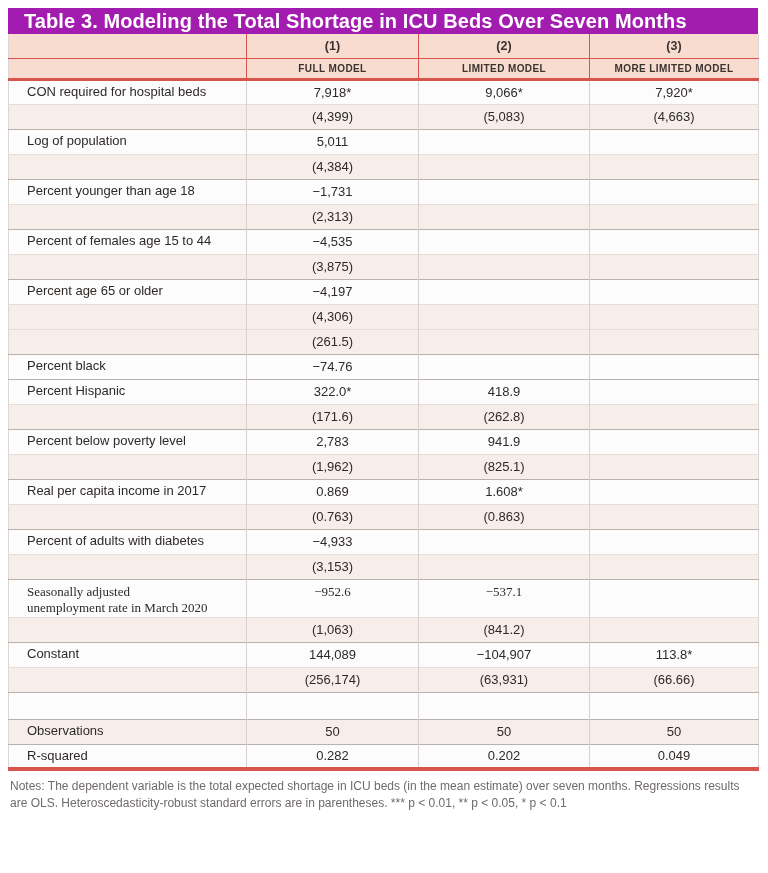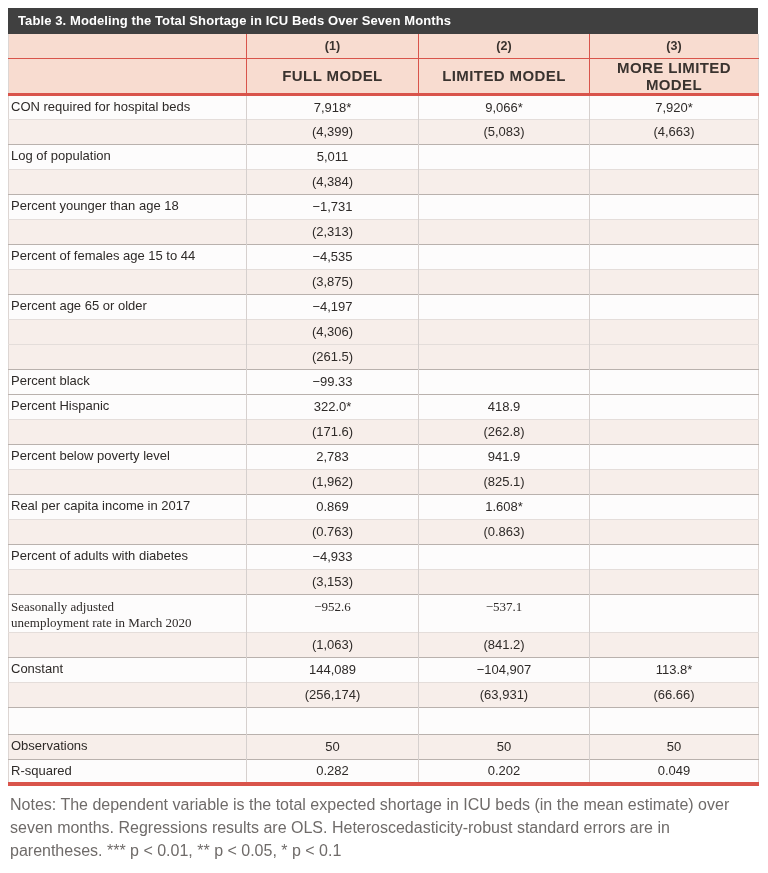--- a/index.html
+++ b/index.html
@@ -6,27 +6,27 @@
   html, body {
     margin: 0; padding: 0;
     background: #ffffff;
     width: 768px;
     font-family: "Liberation Sans", sans-serif;
   }
   .page { padding: 8px 10px 0 8px; width: 768px; }
 
   .title-bar {
     width: 750px;
-    background: #404040;
+    background: #a21caf;
     color: #ffffff;
     font-weight: bold;
-    font-size: 13px;
+    font-size: 20px;
     height: 26px;
     line-height: 26px;
-    padding-left: 10px;
+    padding-left: 16px;
     letter-spacing: 0.1px;
   }
 
   table.results {
     width: 750px;
     border-collapse: collapse;
     table-layout: fixed;
     border-left: 1px solid #ddd6d3;
     border-right: 1px solid #ddd6d3;
     border-bottom: 4px solid #d9544b;
@@ -43,59 +43,59 @@
     text-align: center;
     padding: 0;
   }
   tr.head-num th {
     height: 24px;
     font-size: 12.5px;
     border-bottom: 1px solid #d9544b;
   }
   tr.head-model th {
     height: 21px;
-    font-size: 15px;
+    font-size: 10px;
     letter-spacing: 0.4px;
     border-bottom: 3px solid #d9544b;
   }
   tr.head-num th + th, tr.head-model th + th {
     border-left: 1px solid #d9544b;
   }
 
   tbody td {
     height: 25px;
     font-size: 13px;
     color: #2e2a28;
     padding: 0;
     vertical-align: middle;
   }
   tbody td.lbl {
     text-align: left;
-    padding-left: 2px;
+    padding-left: 18px;
     white-space: pre-line;
     line-height: 1.25;
   }
   tbody td.val { text-align: center; }
   tbody td + td { border-left: 1px solid #d6d0ce; }
 
   tr.white td { background: #fdfcfc; }
   tr.pink td { background: #f7eeea; }
 
   tr.coef td, tr.spacer td, tr.stat td { border-top: 1px solid #b9b1ad; }
   tr.se td { border-top: 1px solid #e4ddda; margin-top: 16px; }
   tbody tr:first-child td { border-top: none; }
 
   tr.tall td { height: 38px; vertical-align: top; padding-top: 4px; font-family: Liberation Serif, serif; }
   tr.spacer td { height: 27px; }
 
   .notes {
     width: 748px;
     margin: 7px 0 0 2px;
     color: #6f6b69;
-    font-size: 16px;
+    font-size: 12px;
     line-height: 1.45;
   }
 </style>
 </head>
 <body>
 
 <div class="page">
 
   <div class="title-bar">
     <span>Table 3. Modeling the Total Shortage in ICU Beds Over Seven Months</span>
@@ -184,21 +184,21 @@
           <td class="val"></td>
         </tr>
         <tr class="pink se">
           <td class="lbl"></td>
           <td class="val">(261.5)</td>
           <td class="val"></td>
           <td class="val"></td>
         </tr>
         <tr class="white coef">
           <td class="lbl">Percent black</td>
-          <td class="val">−99.33</td>
+          <td class="val">−74.76</td>
           <td class="val"></td>
           <td class="val"></td>
         </tr>
         <tr class="white coef">
           <td class="lbl">Percent Hispanic</td>
           <td class="val">322.0*</td>
           <td class="val">418.9</td>
           <td class="val"></td>
         </tr>
         <tr class="pink se">

